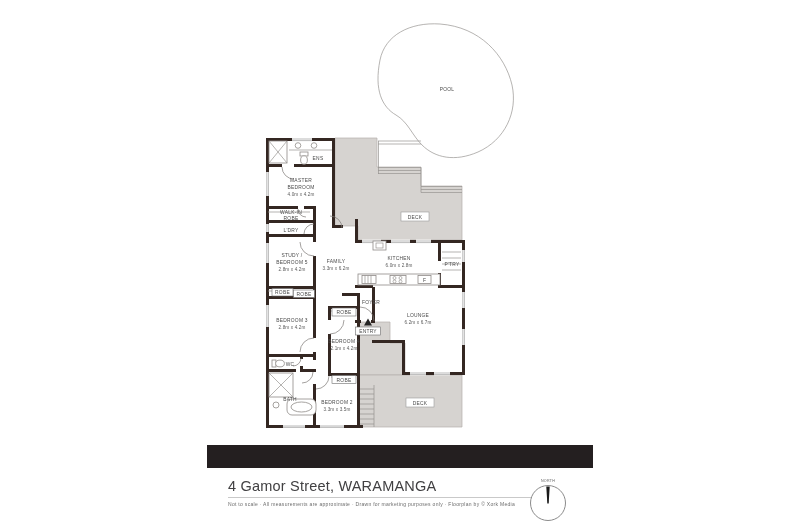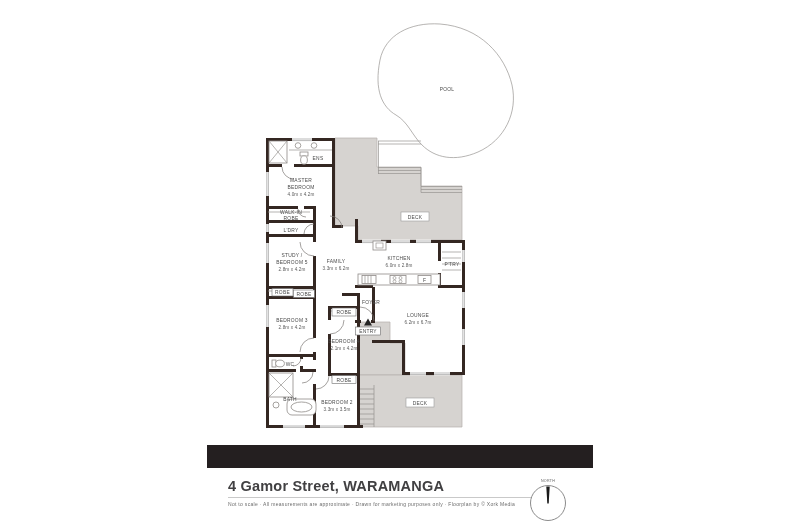--- a/index.html
+++ b/index.html
@@ -10,21 +10,21 @@
   .sub{font-family:"Liberation Sans",sans-serif;font-size:4.6px;fill:#5a5a5a;letter-spacing:.15px;text-anchor:middle;}
   .wall{fill:#342722;}
   .deck{fill:#d6d3d0;stroke:#b5b0ac;stroke-width:.7;}
   .thin{stroke:#979390;stroke-width:.7;fill:none;}
   .fix{stroke:#8f8b88;stroke-width:.8;fill:#fff;}
   .win{stroke:#8a8a8a;stroke-width:.6;}
   .arc{stroke:#7d7975;stroke-width:.7;fill:none;}
   .box{fill:#fff;stroke:#6b6b6b;stroke-width:.6;}
   .boxlight{fill:#fff;stroke:#9a9a9a;stroke-width:.6;}
   .bar{position:absolute;left:207px;top:445px;width:386px;height:23px;background:#241f20;}
-  .title{position:absolute;left:228px;top:478px;font-size:14.5px;color:#414042;letter-spacing:.2px;font-weight:bold;}
+  .title{position:absolute;left:228px;top:478px;font-size:14.5px;color:#414042;letter-spacing:.2px;}
   .divider{position:absolute;left:228px;top:497px;width:337px;height:1px;background:#c9c9c9;}
   .foot{position:absolute;left:228px;top:501px;font-size:5px;color:#6d6d6d;letter-spacing:.3px;}
   .compass{position:absolute;left:527px;top:475px;}
   .north{font-size:3.6px;fill:#5a5a5a;letter-spacing:.3px;text-anchor:middle;font-family:"Liberation Sans",sans-serif;}
 </style>
 </head>
 <body>
 
 <div class="page">
 

